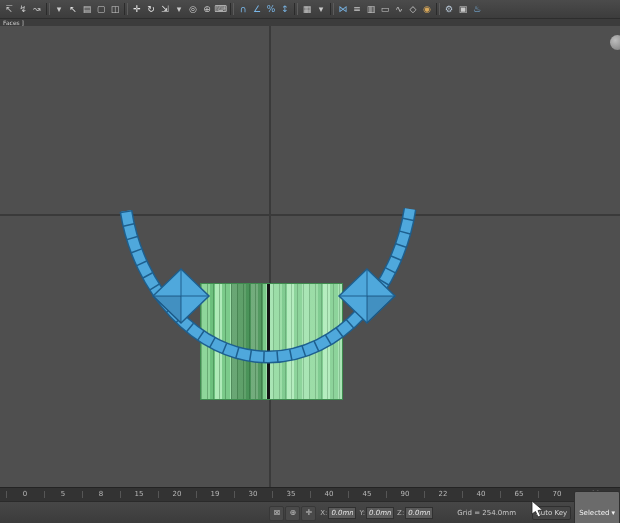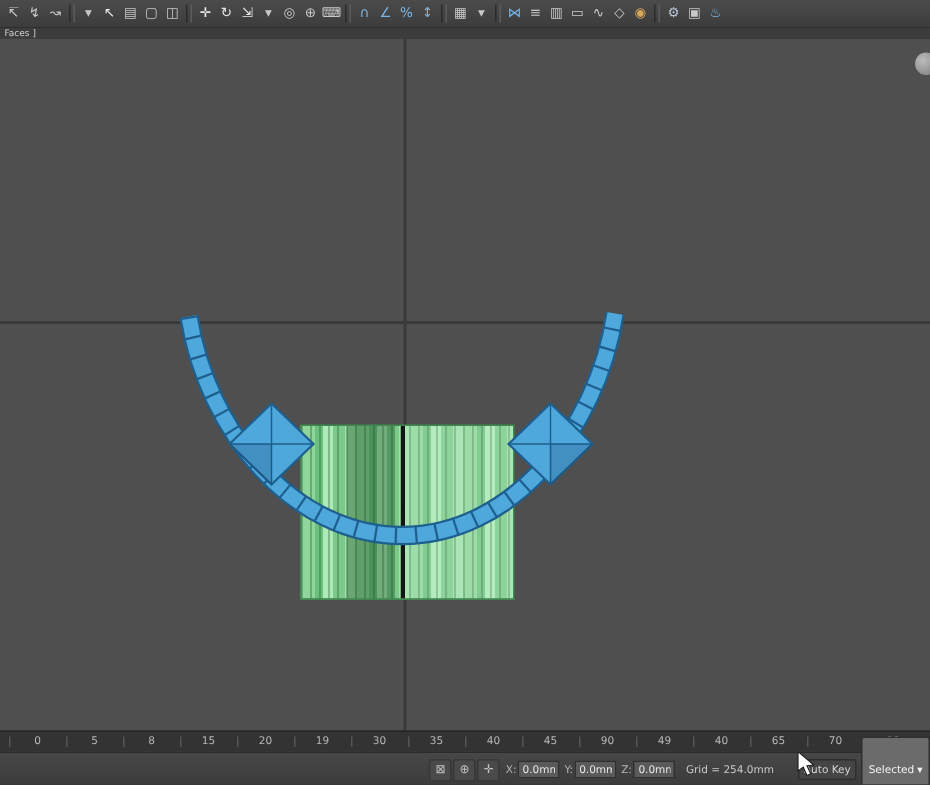--- a/index.html
+++ b/index.html
@@ -46,22 +46,22 @@
              background:linear-gradient(#474747,#3b3b3b);border-top:1px solid #2a2a2a;
              display:flex;align-items:center;font-size:7px;color:#ccc;}
   .sb-spacer{width:293px;}
   .sb-icons{display:flex;}
   .sb-icon{width:13px;height:13px;line-height:12px;text-align:center;font-size:8px;color:#c0c0c0;
            background:#4a4a4a;border:1px solid #383838;margin-right:1px;border-radius:2px;}
   .coords{display:flex;align-items:center;}
   .coord{display:flex;align-items:center;margin-left:3px;}
   .coord-label{margin-right:1px;color:#b5b5b5;}
   .coord-input{width:28px;height:12px;background:#5a5a5a;border:1px solid #303030;color:#e5e5e5;
-               font-size:7px;padding:0 2px;font-family:inherit;box-sizing:border-box;}
-  .sb-grid{margin-left:7px;white-space:nowrap;color:#c8c8c8;}
+               font-size:7px;padding:0 2px;font-family:inherit;box-sizing:border-box;font-style:italic;}
+  .sb-grid{margin-left:24px;white-space:nowrap;color:#c8c8c8;}
   .autokey{margin-left:16px;background:#454545;border:1px solid #2f2f2f;color:#d5d5d5;font-size:7px;
            padding:2px 3px;border-radius:2px;font-family:inherit;white-space:nowrap;}
   .selected-dd{margin-left:3px;background:#6b6b6b;border:1px solid #2f2f2f;color:#f2f2f2;font-size:7px;
                padding:17px 4px;border-radius:2px;display:flex;align-items:center;gap:2px;white-space:nowrap;}
   .mouse-cursor{position:absolute;left:531px;top:501px;}
 </style>
 </head>
 <body>
 
 <div class="app">
@@ -144,21 +144,21 @@
       <div class="tl-cell">5</div>
       <div class="tl-cell">8</div>
       <div class="tl-cell">15</div>
       <div class="tl-cell">20</div>
       <div class="tl-cell">19</div>
       <div class="tl-cell">30</div>
       <div class="tl-cell">35</div>
       <div class="tl-cell">40</div>
       <div class="tl-cell">45</div>
       <div class="tl-cell">90</div>
-      <div class="tl-cell">49</div>
+      <div class="tl-cell">22</div>
       <div class="tl-cell">40</div>
       <div class="tl-cell">65</div>
       <div class="tl-cell">70</div>
       <div class="tl-cell">66</div>
     </div>
 
   <div class="statusbar">
     <div class="sb-spacer"></div>
     <div class="sb-icons" id="sb-icons">
         <span class="sb-icon">⊠</span>

